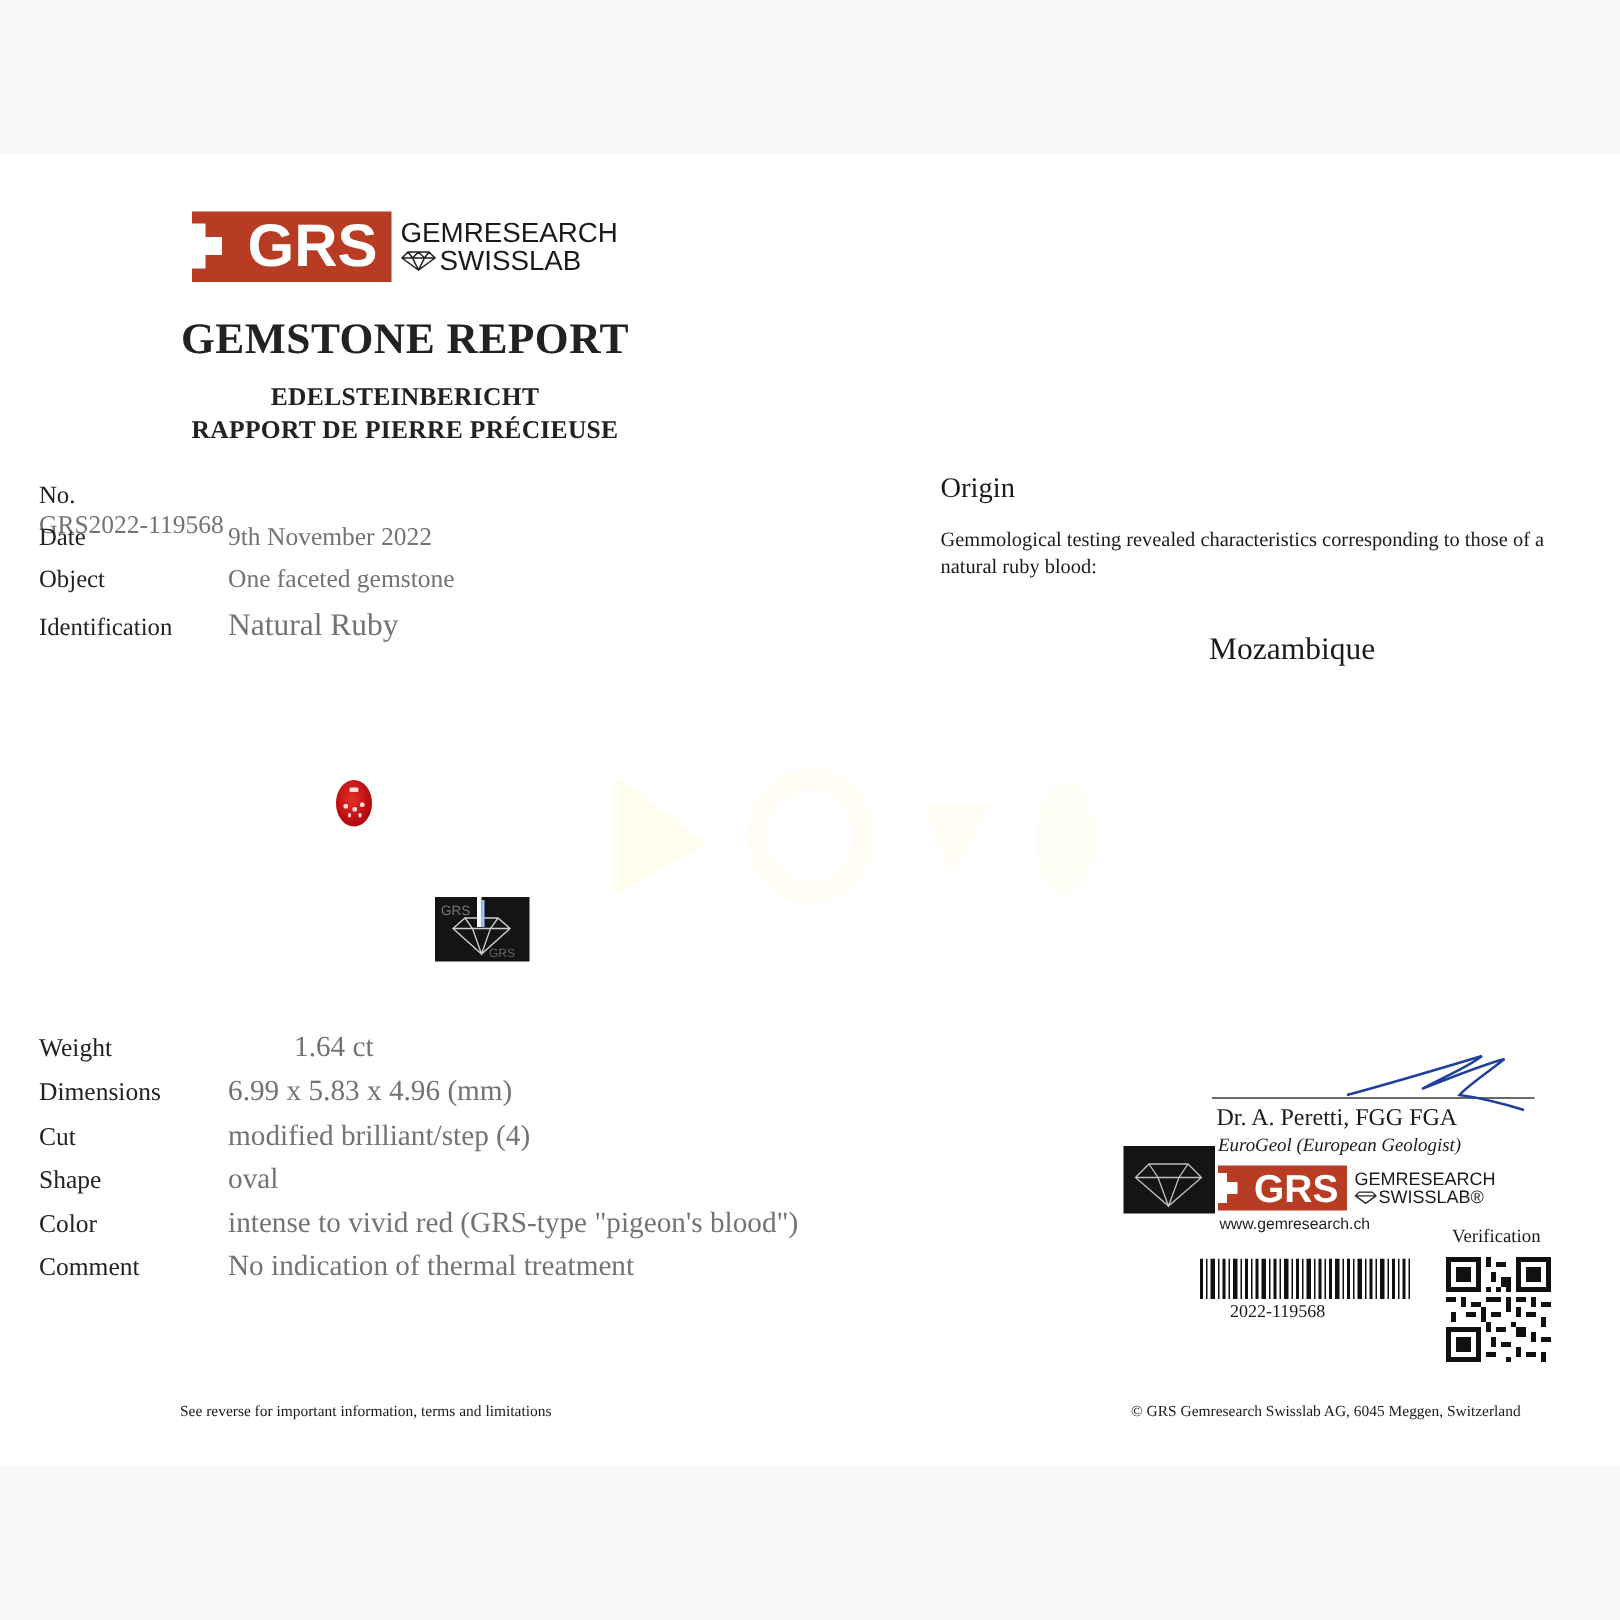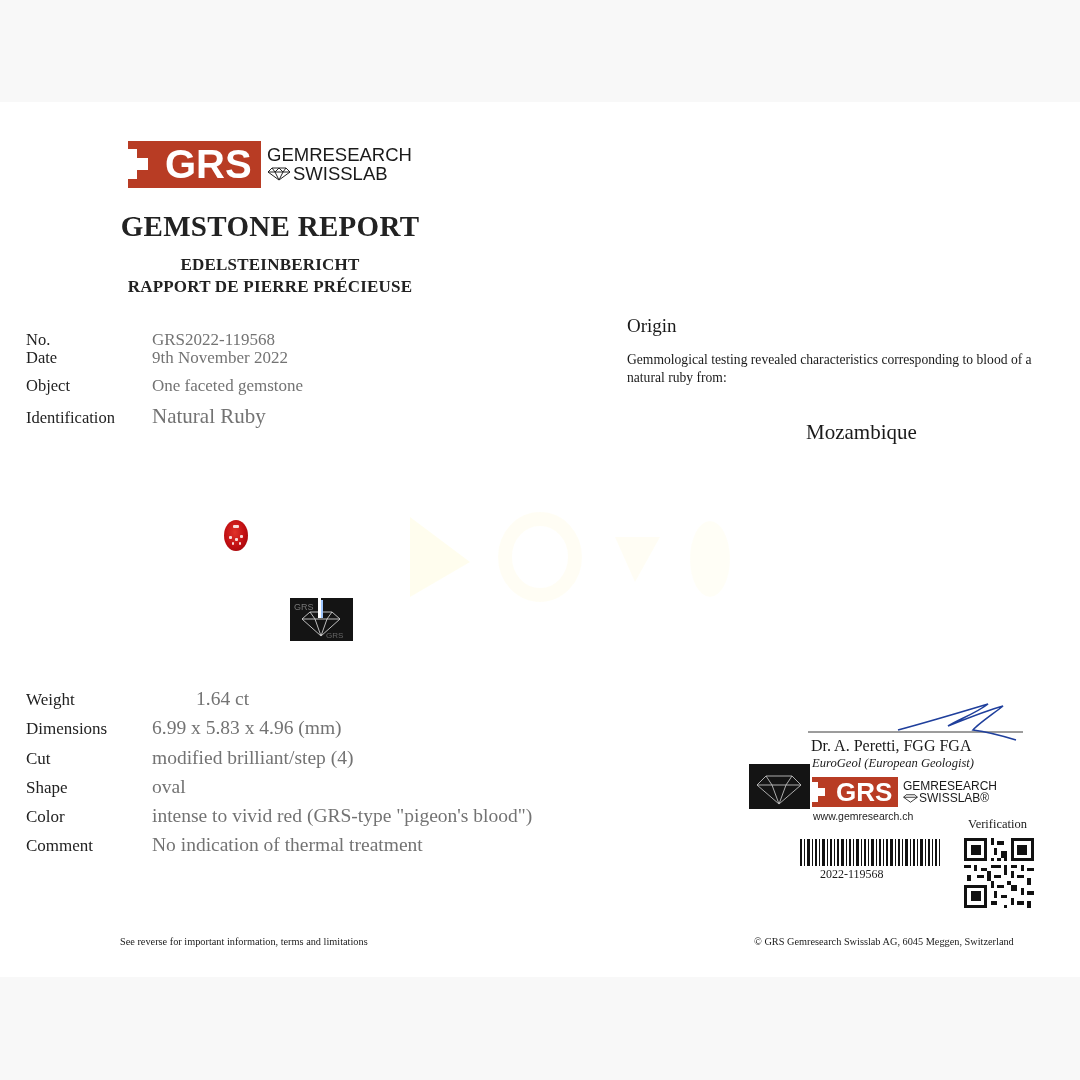--- a/index.html
+++ b/index.html
@@ -67,39 +67,39 @@
         </svg>
         <span style="margin-left:2px;">SWISSLAB</span>
       </div>
     </div>
   </div>
 
   <div class="abs title title-main">GEMSTONE REPORT</div>
   <div class="abs title title-sub" style="top:153px;">EDELSTEINBERICHT</div>
   <div class="abs title title-sub" style="top:175px;">RAPPORT DE PIERRE PRÉCIEUSE</div>
 
-  <div class="field-row" style="top:228px;">
+  <div class="field-row" style="top:218px;flex-direction:column;">
     <span class="field-label">No.</span>
     <span class="field-value">GRS2022-119568</span>
   </div>
   <div class="field-row" style="top:246px;">
     <span class="field-label">Date</span>
     <span class="field-value">9th November 2022</span>
   </div>
   <div class="field-row" style="top:274px;">
     <span class="field-label">Object</span>
     <span class="field-value">One faceted gemstone</span>
   </div>
   <div class="field-row" style="top:302px;">
     <span class="field-label">Identification</span>
     <span class="field-value big-value">Natural Ruby</span>
   </div>
 
   <div class="abs origin-title">Origin</div>
-  <div class="abs origin-text">Gemmological testing revealed characteristics corresponding to blood of a natural ruby from:</div>
+  <div class="abs origin-text">Gemmological testing revealed characteristics corresponding to those of a natural ruby blood:</div>
   <div class="abs origin-country">Mozambique</div>
 
   <div class="abs ruby">
     <div class="ruby-sparkle" style="left:9px; top:5px; width:6px; height:3px;"></div>
     <div class="ruby-sparkle" style="left:5px; top:16px;"></div>
     <div class="ruby-sparkle" style="left:11px; top:18px;"></div>
     <div class="ruby-sparkle" style="left:16px; top:15px;"></div>
     <div class="ruby-sparkle" style="left:8px; top:22px; width:2px;"></div>
     <div class="ruby-sparkle" style="left:15px; top:22px; width:2px;"></div>
   </div>

